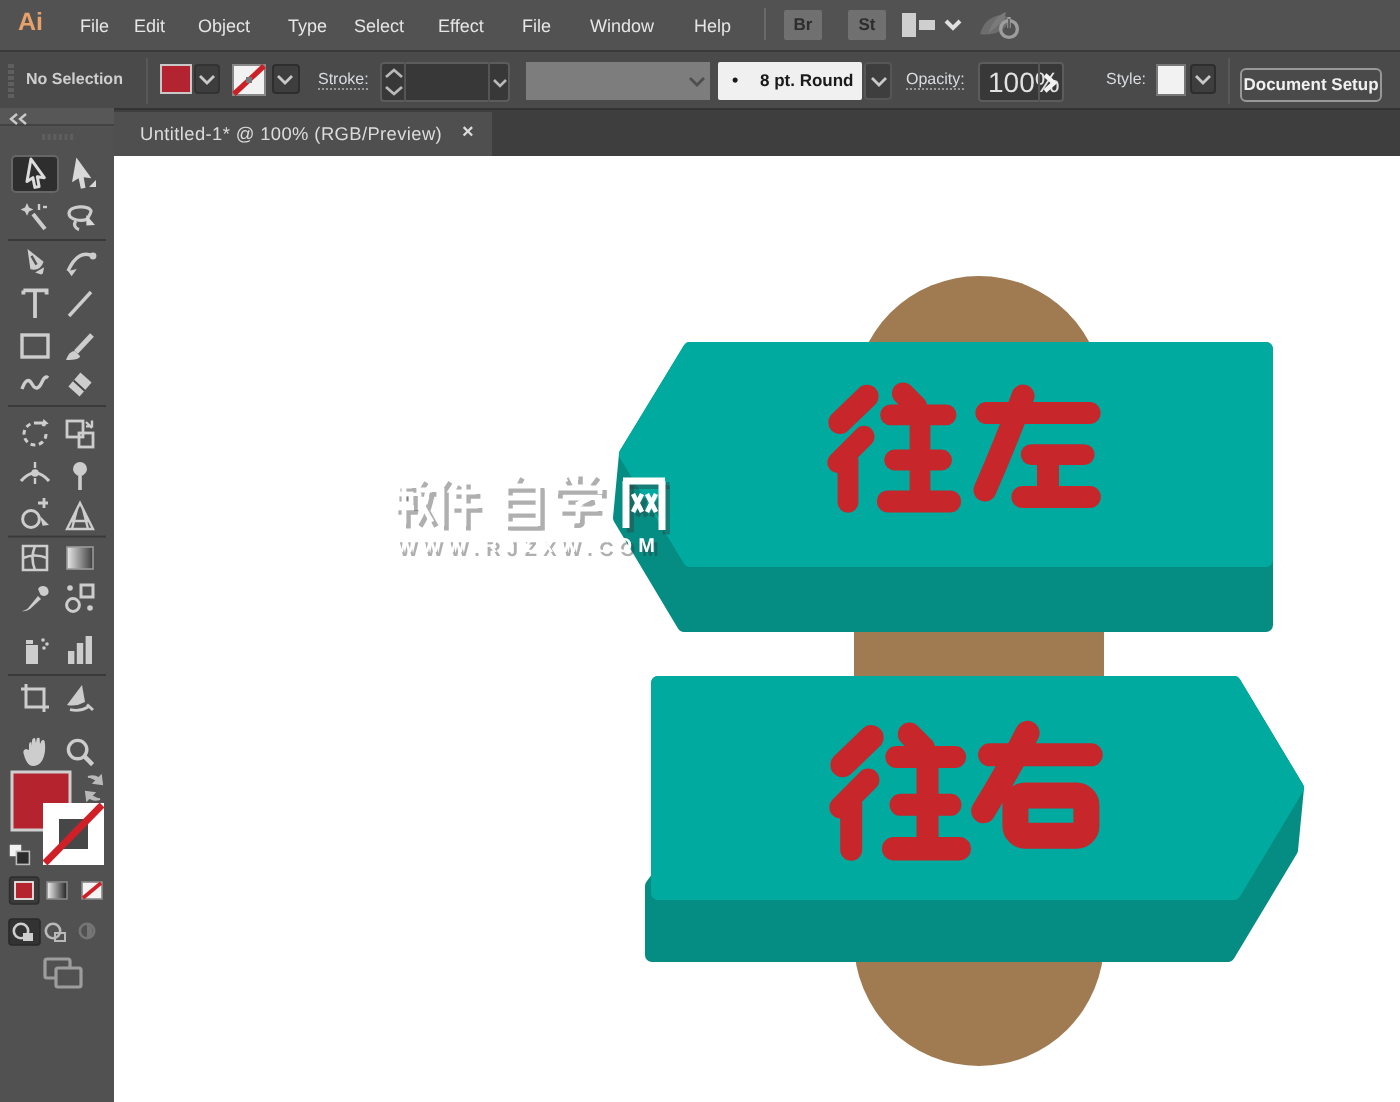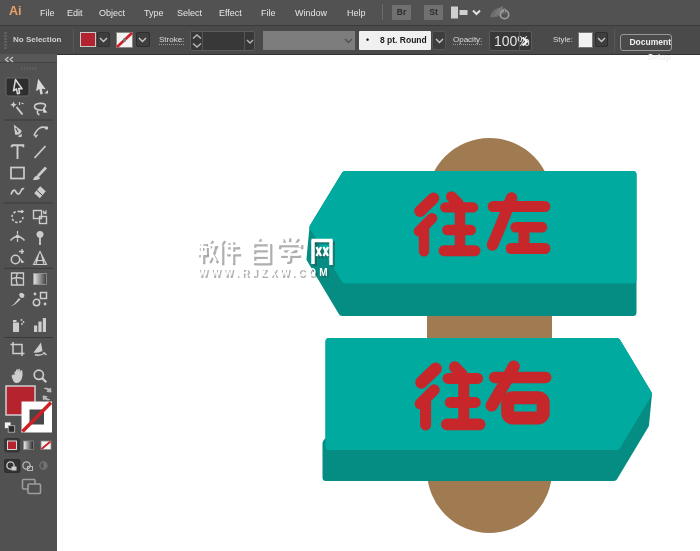--- a/index.html
+++ b/index.html
@@ -109,21 +109,24 @@
  <svg class="abs" style="left:521px;top:10px" width="9" height="11">
         <path d="M1.5 1.5 l4.5 4 l-4.5 4" stroke="#f2f2f2" stroke-width="2.2" fill="none"></path>
       </svg>
  <span class="lbl" style="left:553px;top:9px;color:#d9dce0">Style:</span>
  <span class="abs" style="left:578px;top:6px;width:15px;height:16px;background:#f2f2f2;border:1px solid #777"></span>
  <span class="abs" style="left:595px;top:6px;width:13px;height:15px;background:#3e3e3e;border:1px solid #2e2e2e;border-radius:2px"></span>
  <svg class="abs" style="left:597px;top:11px" width="9" height="6">
         <path d="M1 1 l3.5 3.5 l3.5 -3.5" stroke="#c9c9c9" stroke-width="1.4" fill="none"></path>
       </svg>
  <span class="abs" style="left:614px;top:3px;width:1px;height:23px;background:#585858"></span>
- <span class="abs" style="left:620px;top:8px;width:52px;height:17px;border:1px solid #989898;border-radius:3px;color:#f0f0f0;font-size:8.5px;font-weight:bold;line-height:15px;text-align:right">Document Setup</span>
+ <span class="abs" style="left:620px;top:8px;width:71px;height:17px;border:1px solid #989898;border-radius:3px;color:#f0f0f0;font-size:8.5px;font-weight:bold;line-height:15px;text-align:center">Document Setup</span>
+</div>
+<div id="tabbar">
+ <div id="tab1">Untitled-1* @ 100% (RGB/Preview)<span style="position:absolute;left:174px;top:0px;color:#ddd;font-size:10px;font-weight:bold">×</span></div>
 </div>
 <div id="toolbar">
  <div id="tbhead">
         <svg width="12" height="7" style="position:absolute;left:4px;top:2px">
           <path d="M4.5 1 L1.5 3.5 L4.5 6 M9 1 L6 3.5 L9 6" stroke="#c9c9c9" stroke-width="1.2" fill="none"></path>
         </svg>
       </div>
  <svg class="abs" style="left:21px;top:13px" width="16" height="3">
         <g fill="#5e5e5e">
           <rect x="0" width="1.6" height="3"></rect>

